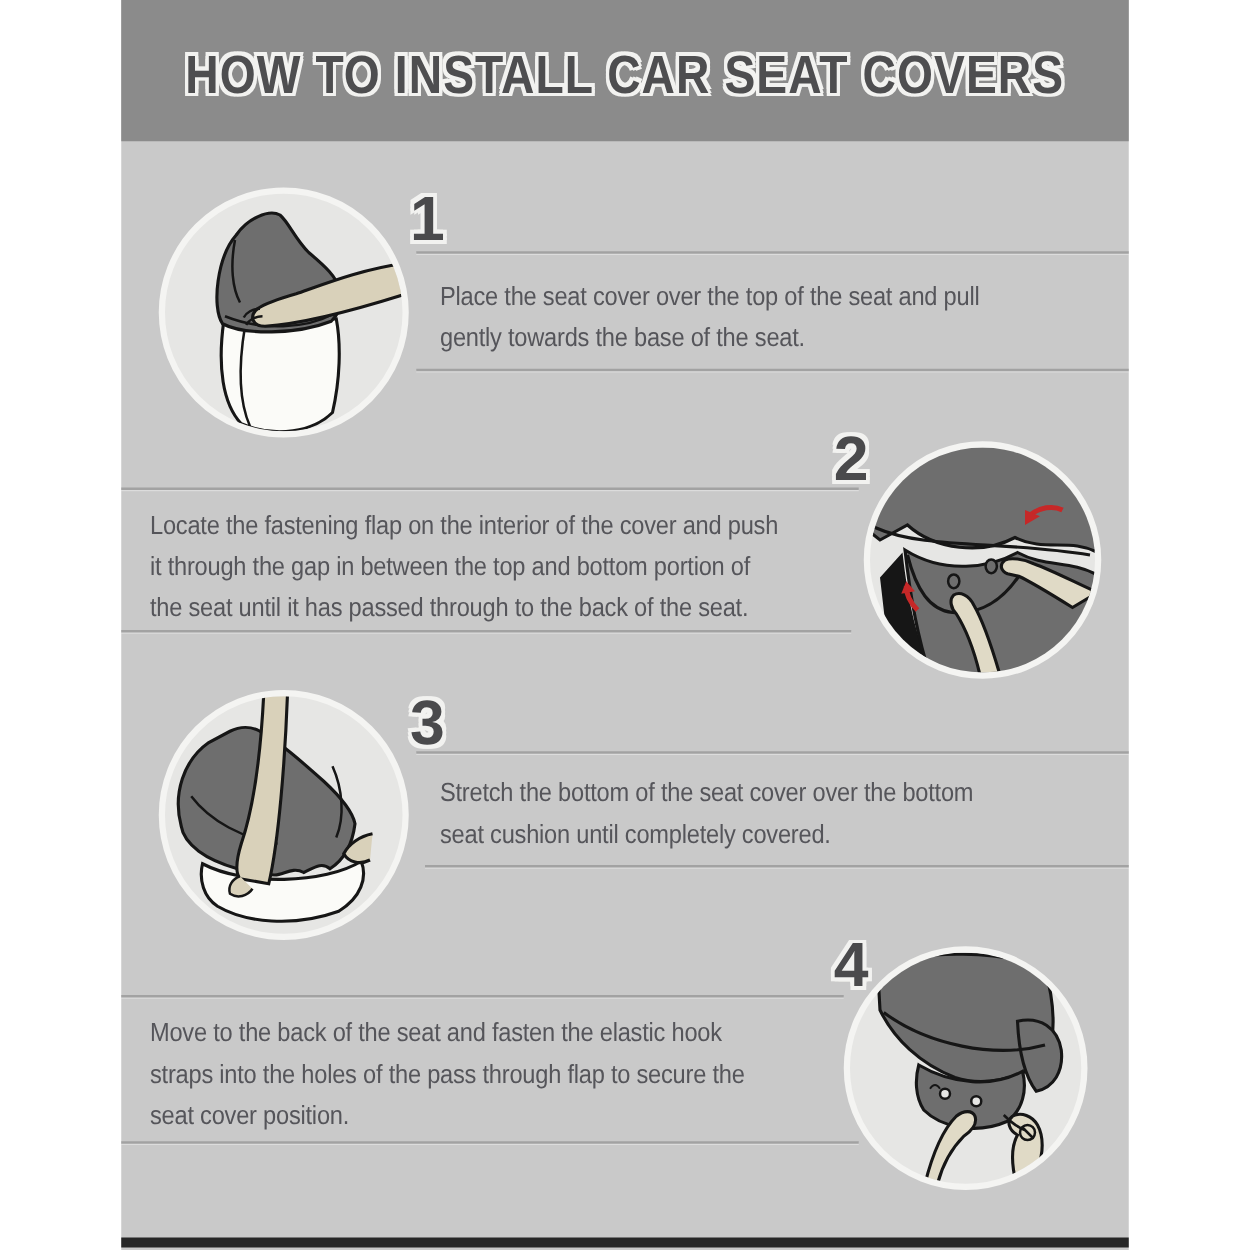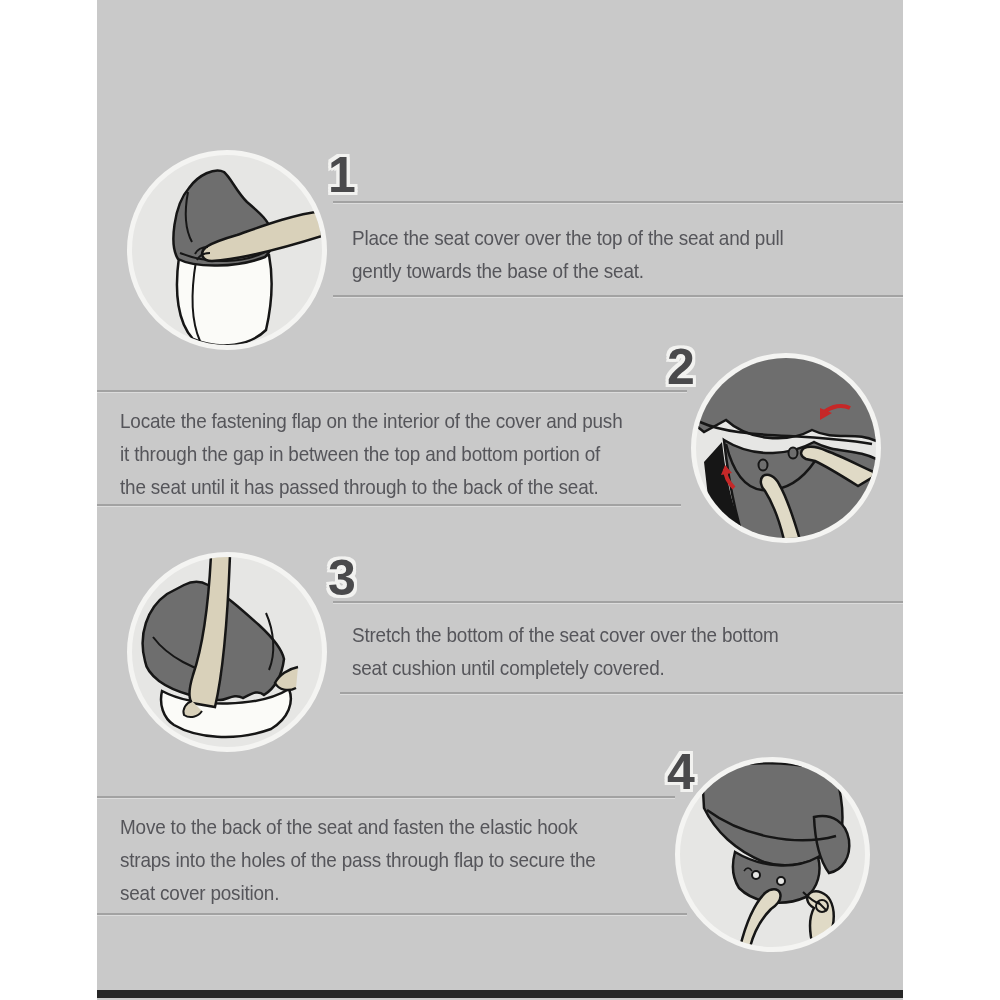--- a/index.html
+++ b/index.html
@@ -47,20 +47,23 @@
   .bottom-bar{
     position:absolute;left:0;top:990px;width:806px;height:8px;background:#262626;
   }
 </style>
 </head>
 <body>
 
 <div class="canvas">
   <div class="content">
 
+    <div class="title-band">
+      <div class="page-title">HOW TO INSTALL CAR SEAT COVERS</div>
+    </div>
 
     <div class="illus" style="left:30px;top:150px;width:200px;height:200px;">
       <svg viewBox="0 0 190 190">
         <path d="M47,102 C42,138 46,168 61,184 C89,196 119,190 134,175 C140,149 141,121 137,100 Z" fill="#fbfbf8" stroke="#161616" stroke-width="2.5"></path>
         <path d="M64,106 C58,142 60,168 68,186" fill="none" stroke="#161616" stroke-width="2"></path>
         <path d="M46,104 C37,90 42,50 57,33 C66,20 83,12 92,17 C99,23 104,36 115,47 C128,58 137,66 140,77 C143,88 139,96 133,102 C105,113 63,113 46,104 Z" fill="#6e6e6e" stroke="#161616" stroke-width="2.5"></path>
         <path d="M48,98 C78,110 113,108 135,96" fill="none" stroke="#161616" stroke-width="2"></path>
         <path d="M56,37 C52,58 54,76 60,87" fill="none" stroke="#161616" stroke-width="2"></path>
         <path d="M190,56 C159,60 128,72 105,80 C91,84 80,88 74,92 C67,98 70,106 80,106 C111,104 155,92 190,81 Z" fill="#d9d1ba" stroke="#161616" stroke-width="2.5"></path>
         <path d="M76,92 C70,92 65,95 63,99 M78,98 C72,98 67,101 65,105" fill="none" stroke="#161616" stroke-width="2"></path>

